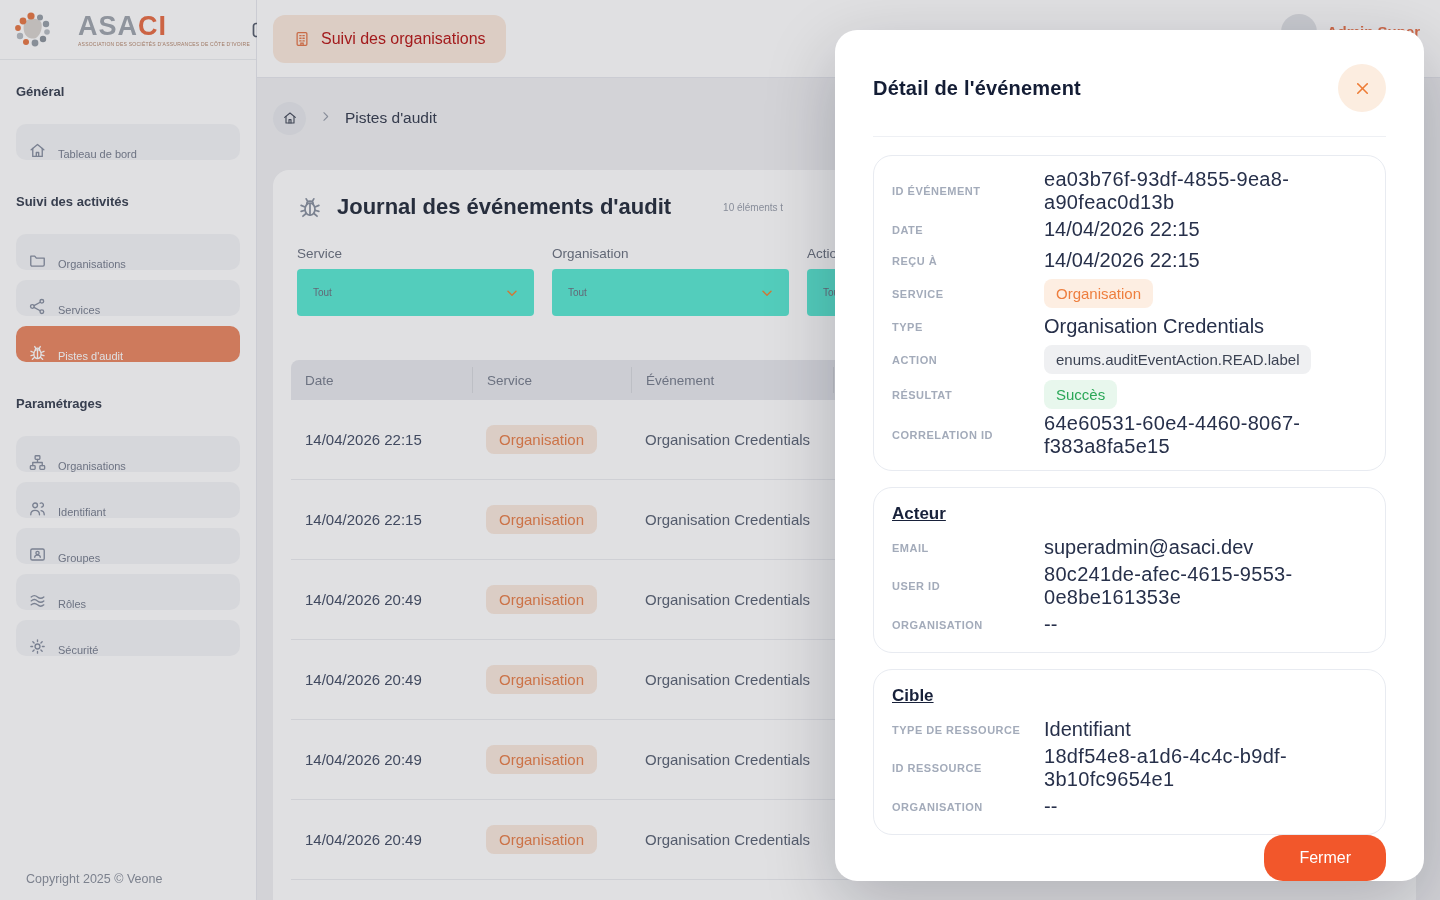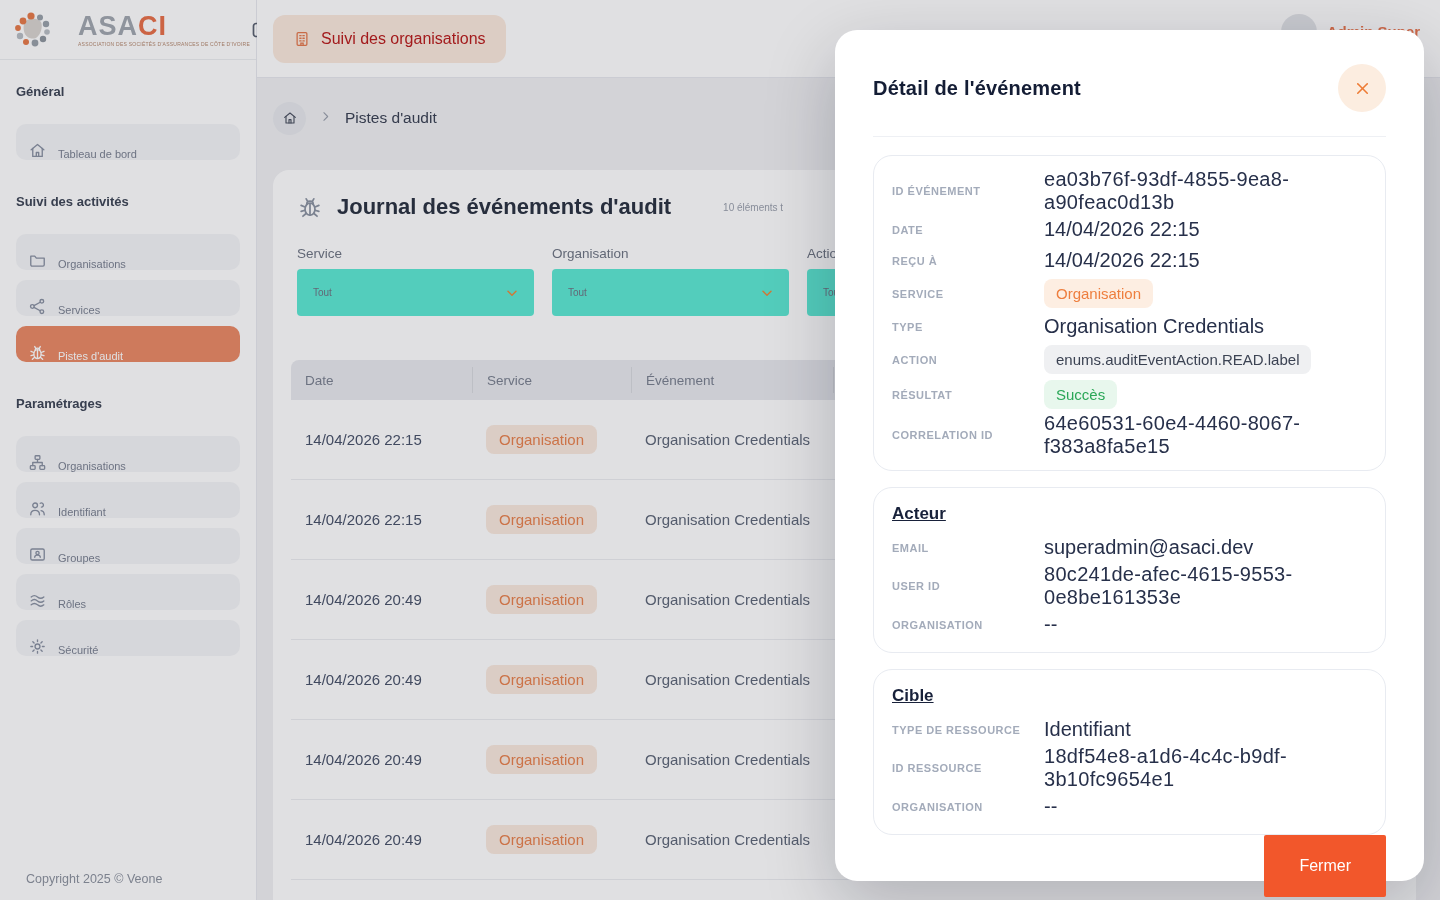--- a/index.html
+++ b/index.html
@@ -131,21 +131,21 @@
   .detail-label{font-size:11px;font-weight:700;color:var(--gray-lbl);letter-spacing:.5px;text-transform:uppercase;}
   .detail-value{font-size:20px;color:var(--ink-2);}
   .detail-value.mono{letter-spacing:.3px;}
   .badge{display:inline-block;font-size:15px;padding:6px 12px;border-radius:8px;margin:3px 0;}
   .badge-orange{background:var(--peach);color:var(--accent-soft);}
   .badge-gray{background:#eff0f2;color:#3c4353;}
   .badge-green{background:#e8f7ed;color:#2aa757;}
   .group-title{font-size:17px;font-weight:700;color:#18213a;margin:4px 0 8px;text-decoration:underline;}
   .modal-footer{margin-top:auto;padding:0 0 28px;display:flex;justify-content:flex-end;flex:0 0 auto;}
   .btn-primary{
-    background:var(--accent);color:#fff;border:none;border-radius:2px;padding:22px 35px;
+    background:var(--accent);color:#fff;border:none;border-radius:19px;padding:14px 35px;
     font-size:16px;cursor:pointer;font-family:inherit;
   }
 </style>
 </head>
 <body>
 
 <div class="app">
 
   <aside class="sidebar">
     <div class="logo-row">

